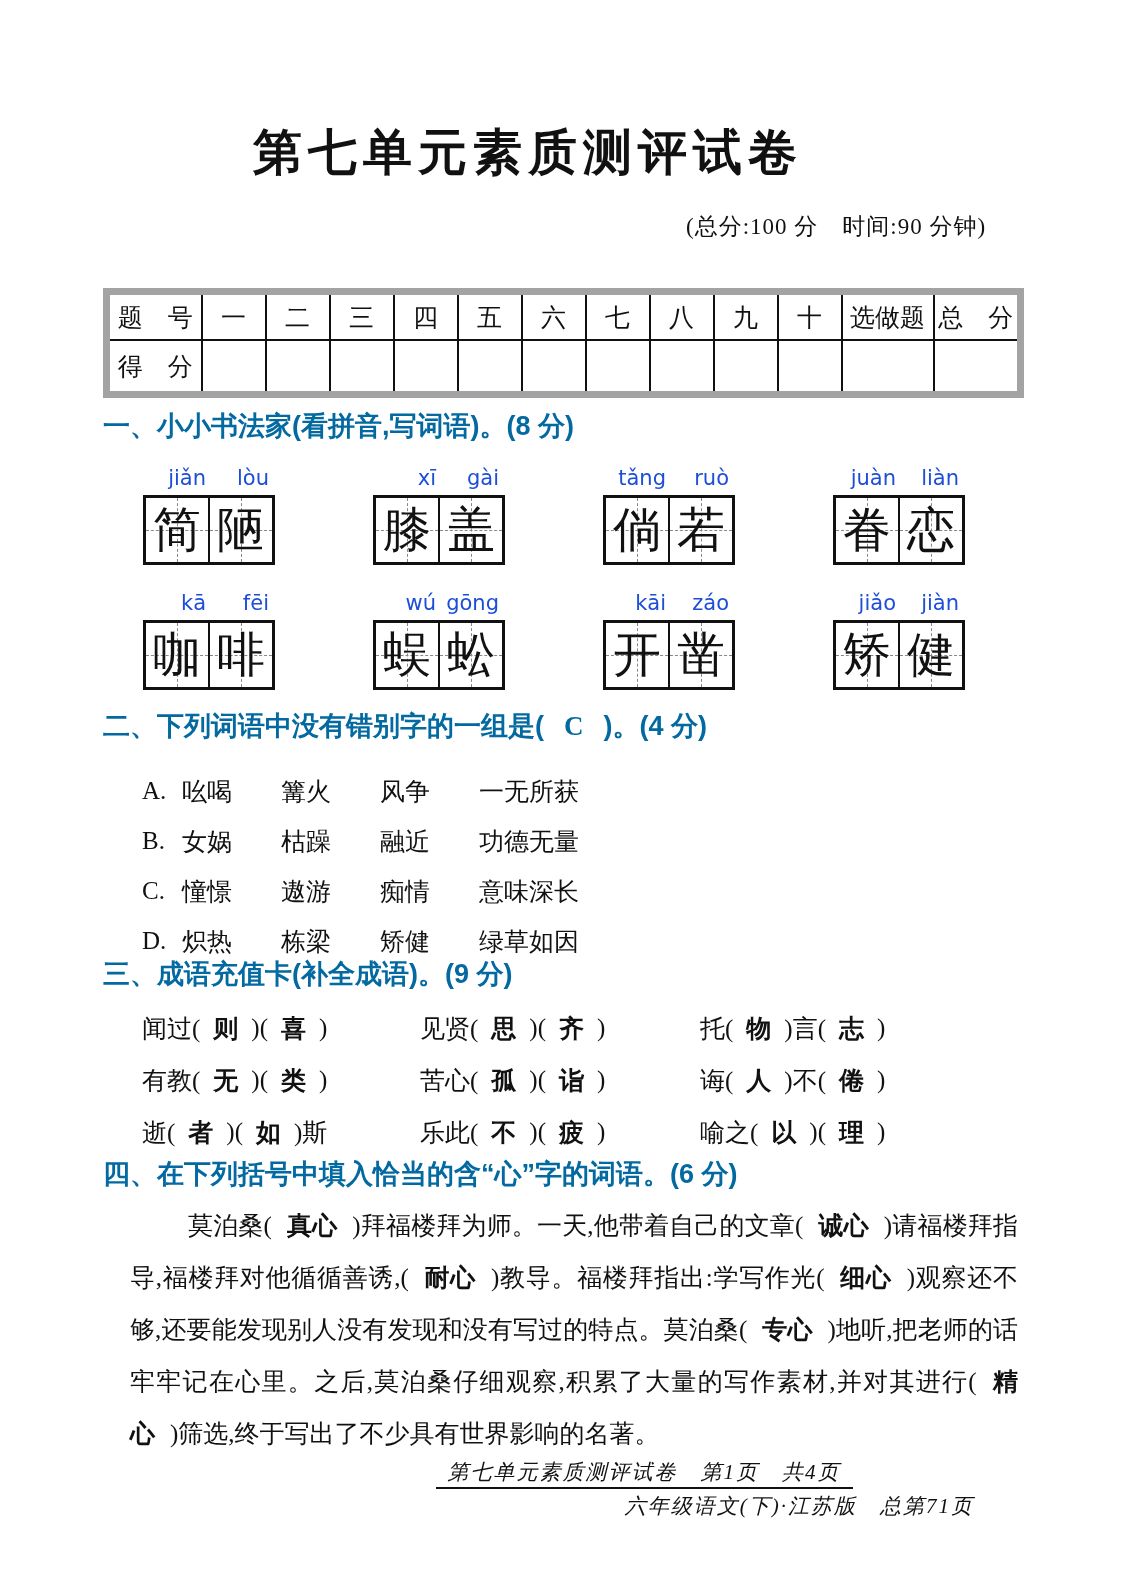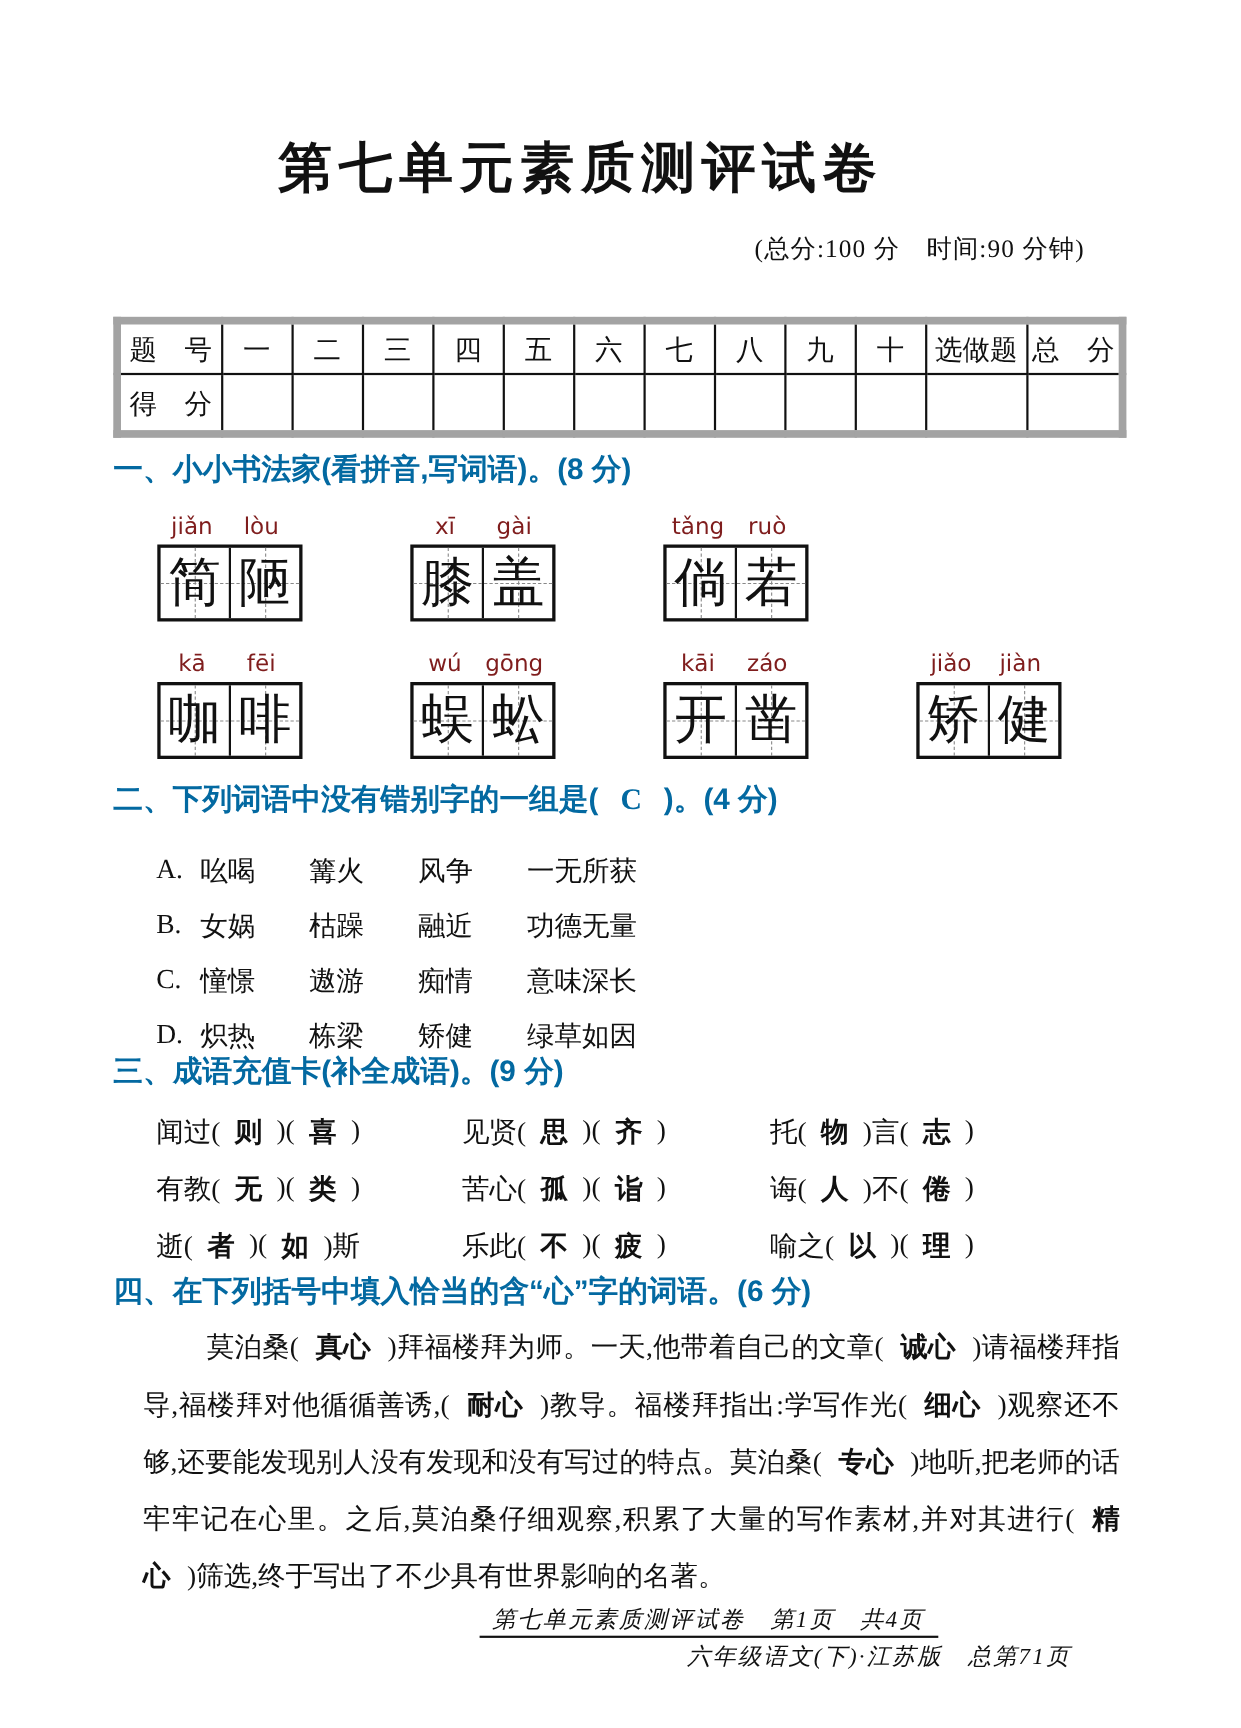--- a/index.html
+++ b/index.html
@@ -21,23 +21,23 @@
   
   .sec-head{position:absolute;left:103px;white-space:nowrap;
             font-family:"Liberation Sans","DejaVu Sans",sans-serif;
             font-weight:bold;font-size:27px;color:#0369a1;}
   .sec-head .ansC{font-family:"Liberation Serif","DejaVu Serif",serif;
                   font-weight:bold;padding:0 20px;}
 
   
   .pygroup{position:absolute;width:132px;}
   .py-row{display:flex;height:29px;}
-  .py-row span{width:63px;text-align:center;
+  .py-row span{width:63px;text-align:right;
                font-family:"DejaVu Sans","Liberation Sans",sans-serif;
-               font-size:21px;color:#7f1d1d;}
+               font-size:21px;color:#1d4ed8;}
   .hz-pair{display:flex;border:3px solid #111;width:126px;}
   .hz-box{width:63px;height:64px;position:relative;display:flex;
           align-items:center;justify-content:center;font-size:48px;line-height:1;}
   .hz-box.first{border-right:2px solid #111;}
   .hz-box::before{content:"";position:absolute;left:50%;top:0;bottom:0;
                   border-left:1px dashed #888;}
   .hz-box::after{content:"";position:absolute;top:50%;left:0;right:0;
                  border-top:1px dashed #888;}
   .hz-box b{position:relative;z-index:1;font-weight:500;}
 
@@ -157,20 +157,34 @@
     <div class="py-row">
         <span>tǎng</span>
         <span>ruò</span>
       </div>
     <div class="hz-pair">
         <div class="hz-box first">
           <b>倘</b>
         </div>
         <div class="hz-box">
           <b>若</b>
+        </div>
+      </div>
+  </div>
+  <div class="pygroup" style="top:466px;left:833px">
+    <div class="py-row">
+        <span>juàn</span>
+        <span>liàn</span>
+      </div>
+    <div class="hz-pair">
+        <div class="hz-box first">
+          <b>眷</b>
+        </div>
+        <div class="hz-box">
+          <b>恋</b>
         </div>
       </div>
   </div>
 
   <div class="pygroup" style="top:591px;left:143px">
     <div class="py-row">
         <span>kā</span>
         <span>fēi</span>
       </div>
     <div class="hz-pair">

